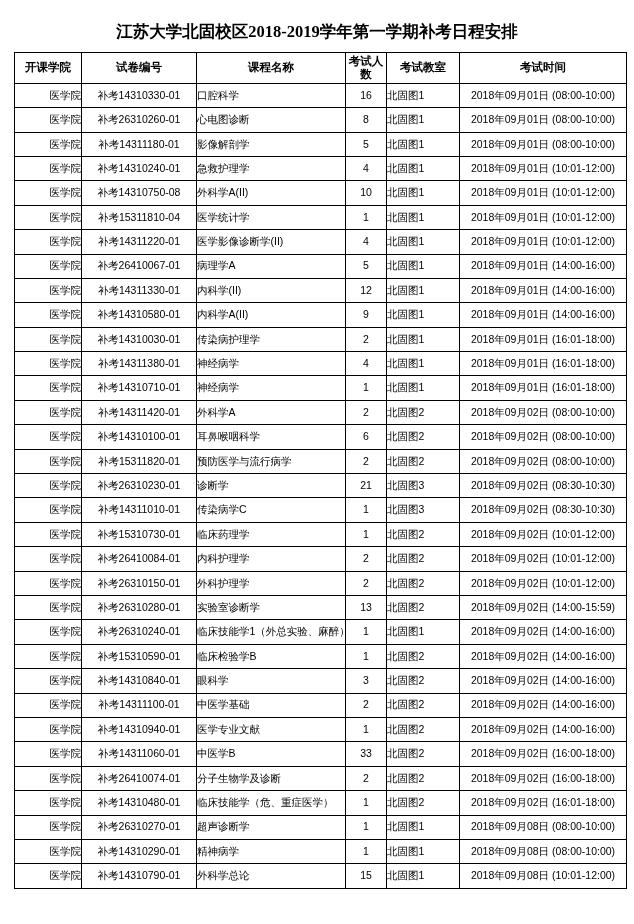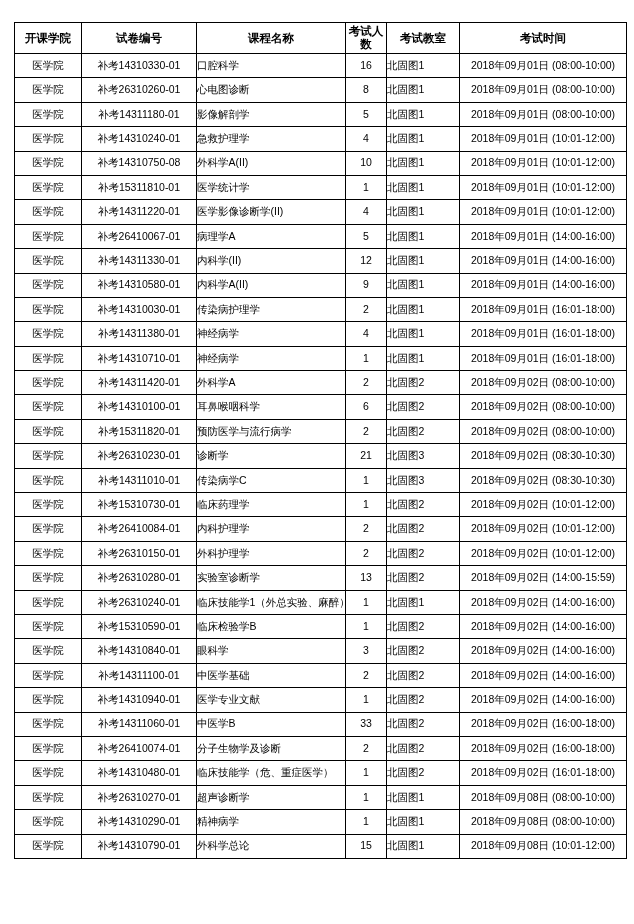--- a/index.html
+++ b/index.html
@@ -47,38 +47,39 @@
     font-family: "Liberation Serif", serif;
     font-weight: bold;
     font-size: 11.5px;
     text-align: center;
     height: 30px;
   }
   table.schedule tbody td {
     height: 23.4px;
     font-size: 10.5px;
   }
-  .c-college  { width: 66px;  text-align: center;   padding-left: 5px; }
+  .c-college  { width: 66px;  text-align: right;   padding-left: 5px; }
   .c-code     { width: 114px; text-align: center; }
   .c-course   { width: 148px; text-align: left;   padding-left: 5px; }
   .c-count    { width: 40px;  text-align: center; margin-top: 48px; }
   .c-room     { width: 72px;  text-align: left; }
   .c-time     { width: 166px; text-align: center; }
   .nowrap {
     white-space: nowrap;
     overflow: hidden;
     text-overflow: clip;
   }
   .th-two-line { line-height: 1.15; }
 </style>
 </head>
 <body>
 
 <div class="page">
 
+  <div class="doc-title">江苏大学北固校区2018-2019学年第一学期补考日程安排</div>
 
   <table class="schedule">
     <thead>
       <tr>
         <th class="c-college">开课学院</th>
         <th class="c-code">试卷编号</th>
         <th class="c-course">课程名称</th>
         <th class="c-count th-two-line">考试人数</th>
         <th class="c-room">考试教室</th>
         <th class="c-time">考试时间</th>
@@ -120,21 +121,21 @@
         <tr>
           <td class="c-college nowrap">医学院</td>
           <td class="c-code nowrap">补考14310750-08</td>
           <td class="c-course nowrap">外科学A(II)</td>
           <td class="c-count nowrap">10</td>
           <td class="c-room nowrap">北固图1</td>
           <td class="c-time nowrap">2018年09月01日 (10:01-12:00)</td>
         </tr>
         <tr>
           <td class="c-college nowrap">医学院</td>
-          <td class="c-code nowrap">补考15311810-01</td>
+          <td class="c-code nowrap">补考15311810-04</td>
           <td class="c-course nowrap">医学统计学</td>
           <td class="c-count nowrap">1</td>
           <td class="c-room nowrap">北固图1</td>
           <td class="c-time nowrap">2018年09月01日 (10:01-12:00)</td>
         </tr>
         <tr>
           <td class="c-college nowrap">医学院</td>
           <td class="c-code nowrap">补考14311220-01</td>
           <td class="c-course nowrap">医学影像诊断学(II)</td>
           <td class="c-count nowrap">4</td>

